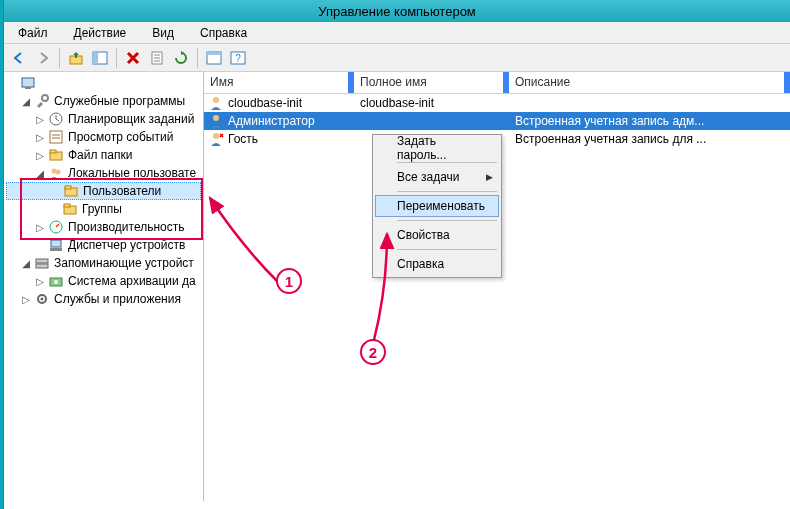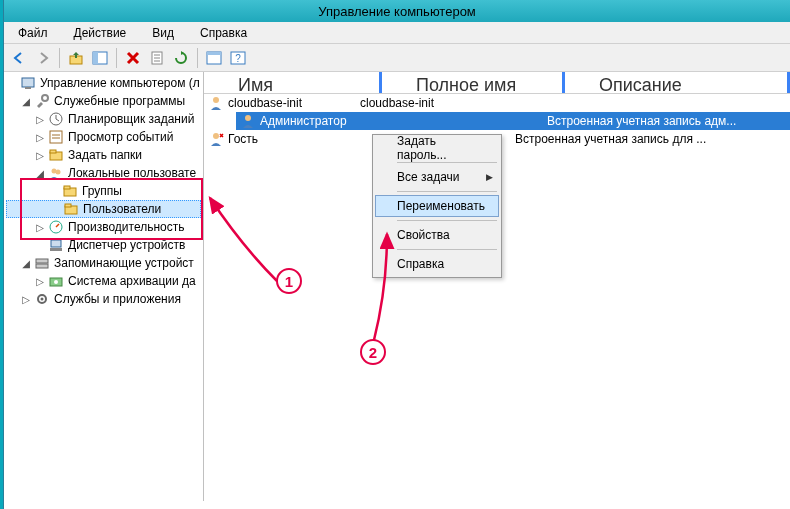--- a/index.html
+++ b/index.html
@@ -17,26 +17,26 @@
   .tree-row { display: flex; align-items: center; height: 18px; white-space: nowrap; cursor: default; }
   .tree-row.sel { background: #cde8ff; border: 1px dotted #3399ff; }
   .expander { width: 12px; text-align: center; color: #555; font-size: 10px; cursor: pointer; }
   .ticon { width: 16px; height: 16px; margin: 0 2px; flex-shrink: 0; }
   .tlabel { padding-left: 2px; }
   .ind0 { padding-left: 0px; }
   .ind1 { padding-left: 14px; }
   .ind2 { padding-left: 28px; }
   .ind3 { padding-left: 42px; }
   .listhdr { display: flex; height: 22px; border-bottom: 1px solid #d0d0d0; background: #fff; }
-  .listhdr div { border-right: 3px solid #3b82f6; padding: 3px 6px; font-size: 18px; color: #333; margin-left: 28px; }
+  .listhdr div { border-right: 6px solid #3b82f6; padding: 3px 6px; font-size: 12px; color: #333; }
   .col1 { width: 150px; }
   .col2 { width: 155px; }
   .col3 { flex: 1; }
   .listrow { display: flex; height: 18px; align-items: center; }
-  .listrow.selected { background: #2a7dd4; color: #fff; margin-left: 32px; }
+  .listrow.selected { background: #2a7dd4; color: #fff; }
   .listrow .c1 { width: 150px; display: flex; align-items: center; padding-left: 4px; }
   .listrow .c2 { width: 155px; padding-left: 6px; }
   .listrow .c3 { flex: 1; padding-left: 6px; overflow: hidden; white-space: nowrap; text-overflow: ellipsis; }
   .uicon { width: 16px; height: 16px; margin-right: 4px; }
   .ctxmenu { position: absolute; left: 368px; top: 134px; width: 130px; background: #f0f0f0; border: 1px solid #999; box-shadow: 2px 2px 4px rgba(0,0,0,0.2); padding: 2px; }
   .ctxitem { height: 22px; display: flex; align-items: center; padding: 0 24px 0 22px; position: relative; cursor: default; }
   .ctxitem:hover, .ctxitem.hl { background: #cde8ff; border: 1px solid #7da2ce; padding: 0 23px 0 21px; }
   .ctxsep { height: 1px; background: #c0c0c0; margin: 3px 2px 3px 22px; }
   .ctxarrow { position: absolute; right: 6px; font-size: 9px; color: #333; }
   .redbox { position: absolute; border: 2px solid #e40046; }
@@ -118,21 +118,20 @@
   </div>
 
   <div class="body">
     <div class="tree">
       <div class="tree-row ind0">
         <span class="expander"></span>
         <svg class="ticon">
             <rect x="2" y="3" width="12" height="9" fill="#cde" stroke="#369"></rect>
             <rect x="5" y="12" width="6" height="2" fill="#888"></rect>
           </svg>
-        <span class="tlabel">Управление компьютером (л</span>
       </div>
       <div class="tree-row ind1">
         <span class="expander">◢</span>
         <svg class="ticon">
             <path d="M3 13 L7 9 L9 11 L5 15" fill="#888"></path>
             <circle cx="11" cy="5" r="3" fill="none" stroke="#888" stroke-width="2"></circle>
           </svg>
         <span class="tlabel">Служебные программы</span>
       </div>
       <div class="tree-row ind2">
@@ -151,46 +150,46 @@
             <line x1="4" y1="9" x2="12" y2="9" stroke="#a07030"></line>
           </svg>
         <span class="tlabel">Просмотр событий</span>
       </div>
       <div class="tree-row ind2">
         <span class="expander">▷</span>
         <svg class="ticon">
             <rect x="2" y="5" width="12" height="8" fill="#f7d774" stroke="#b8860b"></rect>
             <rect x="2" y="3" width="6" height="3" fill="#f7d774" stroke="#b8860b"></rect>
           </svg>
-        <span class="tlabel">Задать папки</span>
+        <span class="tlabel">Файл папки</span>
       </div>
       <div class="tree-row ind2">
         <span class="expander">◢</span>
         <svg class="ticon">
             <circle cx="6" cy="6" r="2.5" fill="#f0c080"></circle>
             <circle cx="10" cy="7" r="2.5" fill="#f0c080"></circle>
             <path d="M2 14 Q6 10 10 14" fill="#4a80c0"></path>
           </svg>
         <span class="tlabel">Локальные пользовате</span>
       </div>
+      <div class="tree-row ind3 sel">
+        <span class="expander"></span>
+        <svg class="ticon">
+            <rect x="2" y="5" width="12" height="8" fill="#f7d774" stroke="#b8860b"></rect>
+            <rect x="2" y="3" width="6" height="3" fill="#f7d774" stroke="#b8860b"></rect>
+          </svg>
+        <span class="tlabel">Пользователи</span>
+      </div>
       <div class="tree-row ind3">
         <span class="expander"></span>
         <svg class="ticon">
             <rect x="2" y="5" width="12" height="8" fill="#f7d774" stroke="#b8860b"></rect>
             <rect x="2" y="3" width="6" height="3" fill="#f7d774" stroke="#b8860b"></rect>
           </svg>
         <span class="tlabel">Группы</span>
-      </div>
-      <div class="tree-row ind3 sel">
-        <span class="expander"></span>
-        <svg class="ticon">
-            <rect x="2" y="5" width="12" height="8" fill="#f7d774" stroke="#b8860b"></rect>
-            <rect x="2" y="3" width="6" height="3" fill="#f7d774" stroke="#b8860b"></rect>
-          </svg>
-        <span class="tlabel">Пользователи</span>
       </div>
       <div class="tree-row ind2">
         <span class="expander">▷</span>
         <svg class="ticon">
             <circle cx="8" cy="8" r="6" fill="#fff" stroke="#2a8"></circle>
             <path d="M8 8 L11 5" stroke="#d40" stroke-width="1.5"></path>
           </svg>
         <span class="tlabel">Производительность</span>
       </div>
       <div class="tree-row ind2">

